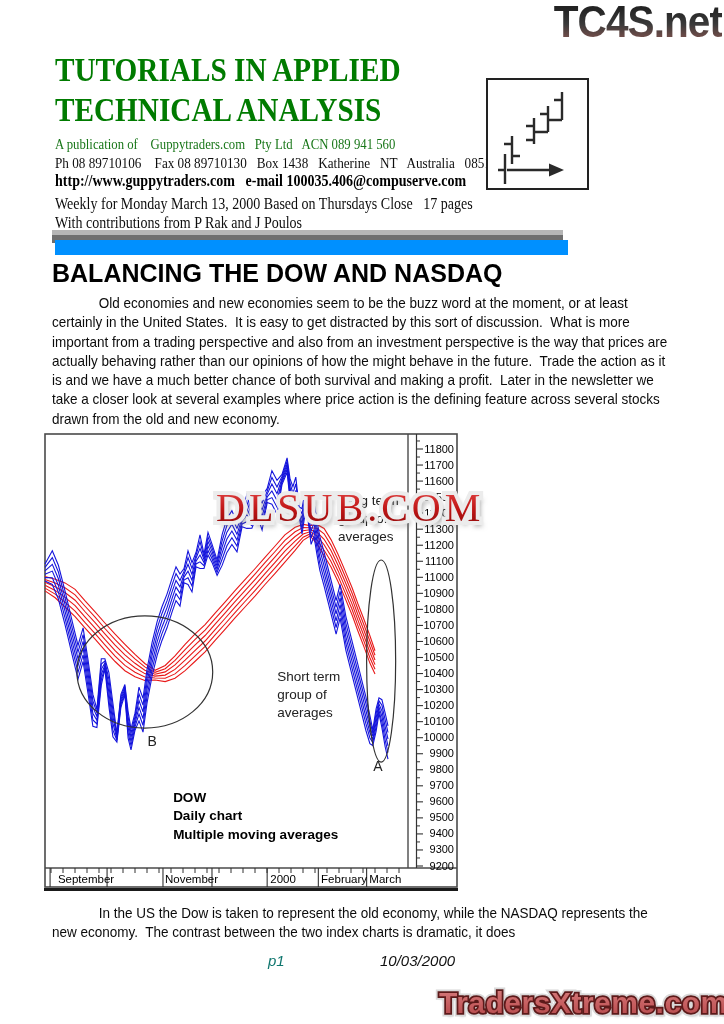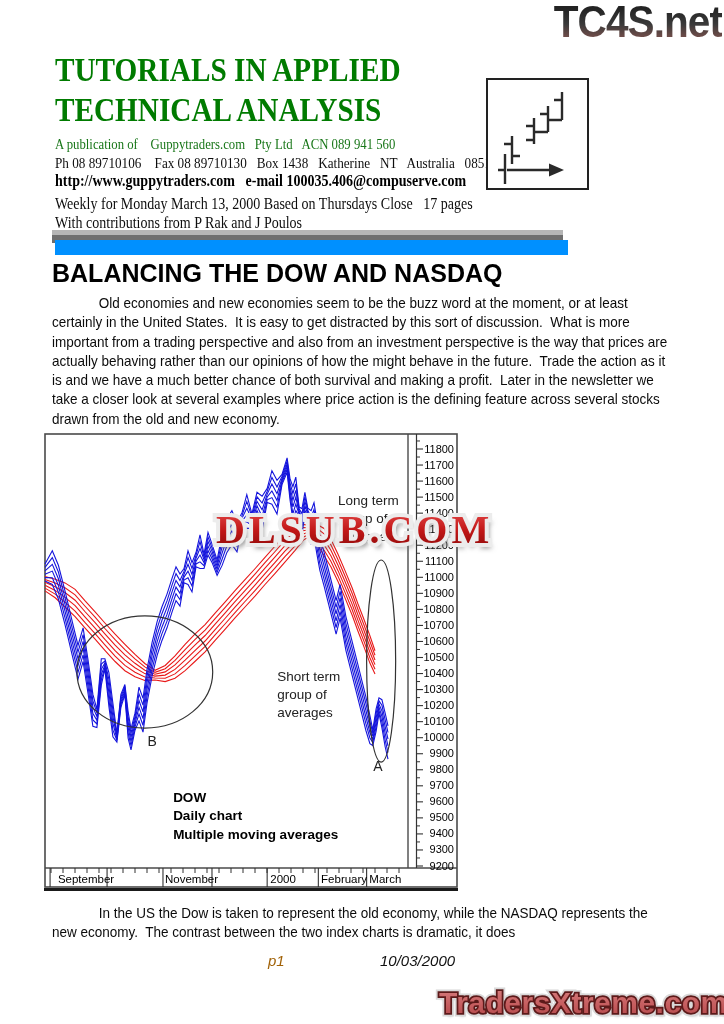--- a/index.html
+++ b/index.html
@@ -43,29 +43,29 @@
   .para{left:52px;width:693px;font-size:15px;line-height:19.3px;color:#0b0b0b;
     white-space:pre-wrap;text-indent:52px;transform:scaleX(0.9);transform-origin:0 0;}
   #para1{top:293px;}
   #para2{top:903px;}
 
   #figure{left:44px;top:432px;width:415px;height:459px;background:#fff;}
   #figure svg{display:block;font-family:"Liberation Sans",sans-serif;}
 
   
   #dlsub{left:216px;top:485px;width:300px;height:50px;
-    font-family:"Liberation Serif",serif;font-weight:bold;font-size:40px;letter-spacing:4px;margin-top:22px;}
+    font-family:"Liberation Serif",serif;font-weight:normal;font-size:40px;letter-spacing:4px;}
   .wm-layer{position:absolute;left:0;top:0;white-space:nowrap;line-height:46px;}
   #dlsub .outline{-webkit-text-stroke:8px #ececec;color:#ececec;
     text-shadow:4px 5px 5px rgba(110,110,110,0.8);}
   #dlsub .fill{color:#b81414;
     background:linear-gradient(180deg,#e54848 5%,#c01616 52%,#8c0a0a 95%);
     -webkit-background-clip:text;background-clip:text;-webkit-text-fill-color:transparent;}
 
-  #footer-page{left:268px;top:952px;font-size:15px;font-style:italic;color:#a16207;}
+  #footer-page{left:268px;top:952px;font-size:15px;font-style:italic;color:#0f766e;}
   #footer-date{left:380px;top:952px;font-size:15px;font-style:italic;color:#111;text-align:center;}
 
   
   #txtreme{left:430px;top:980px;width:294px;height:42px;
     font-weight:bold;font-size:30px;letter-spacing:0.5px;margin-left:9px;}
   #txtreme .o1{-webkit-text-stroke:7px #d9d9d9;color:#d9d9d9;
     text-shadow:2px 3px 3px rgba(140,140,140,0.8);}
   #txtreme .o2{-webkit-text-stroke:3.5px #5c1a1a;color:#5c1a1a;}
   #txtreme .f{color:#cf6d6d;
     background:linear-gradient(180deg,#da8585 8%,#c55c5e 55%,#aa4042 95%);

